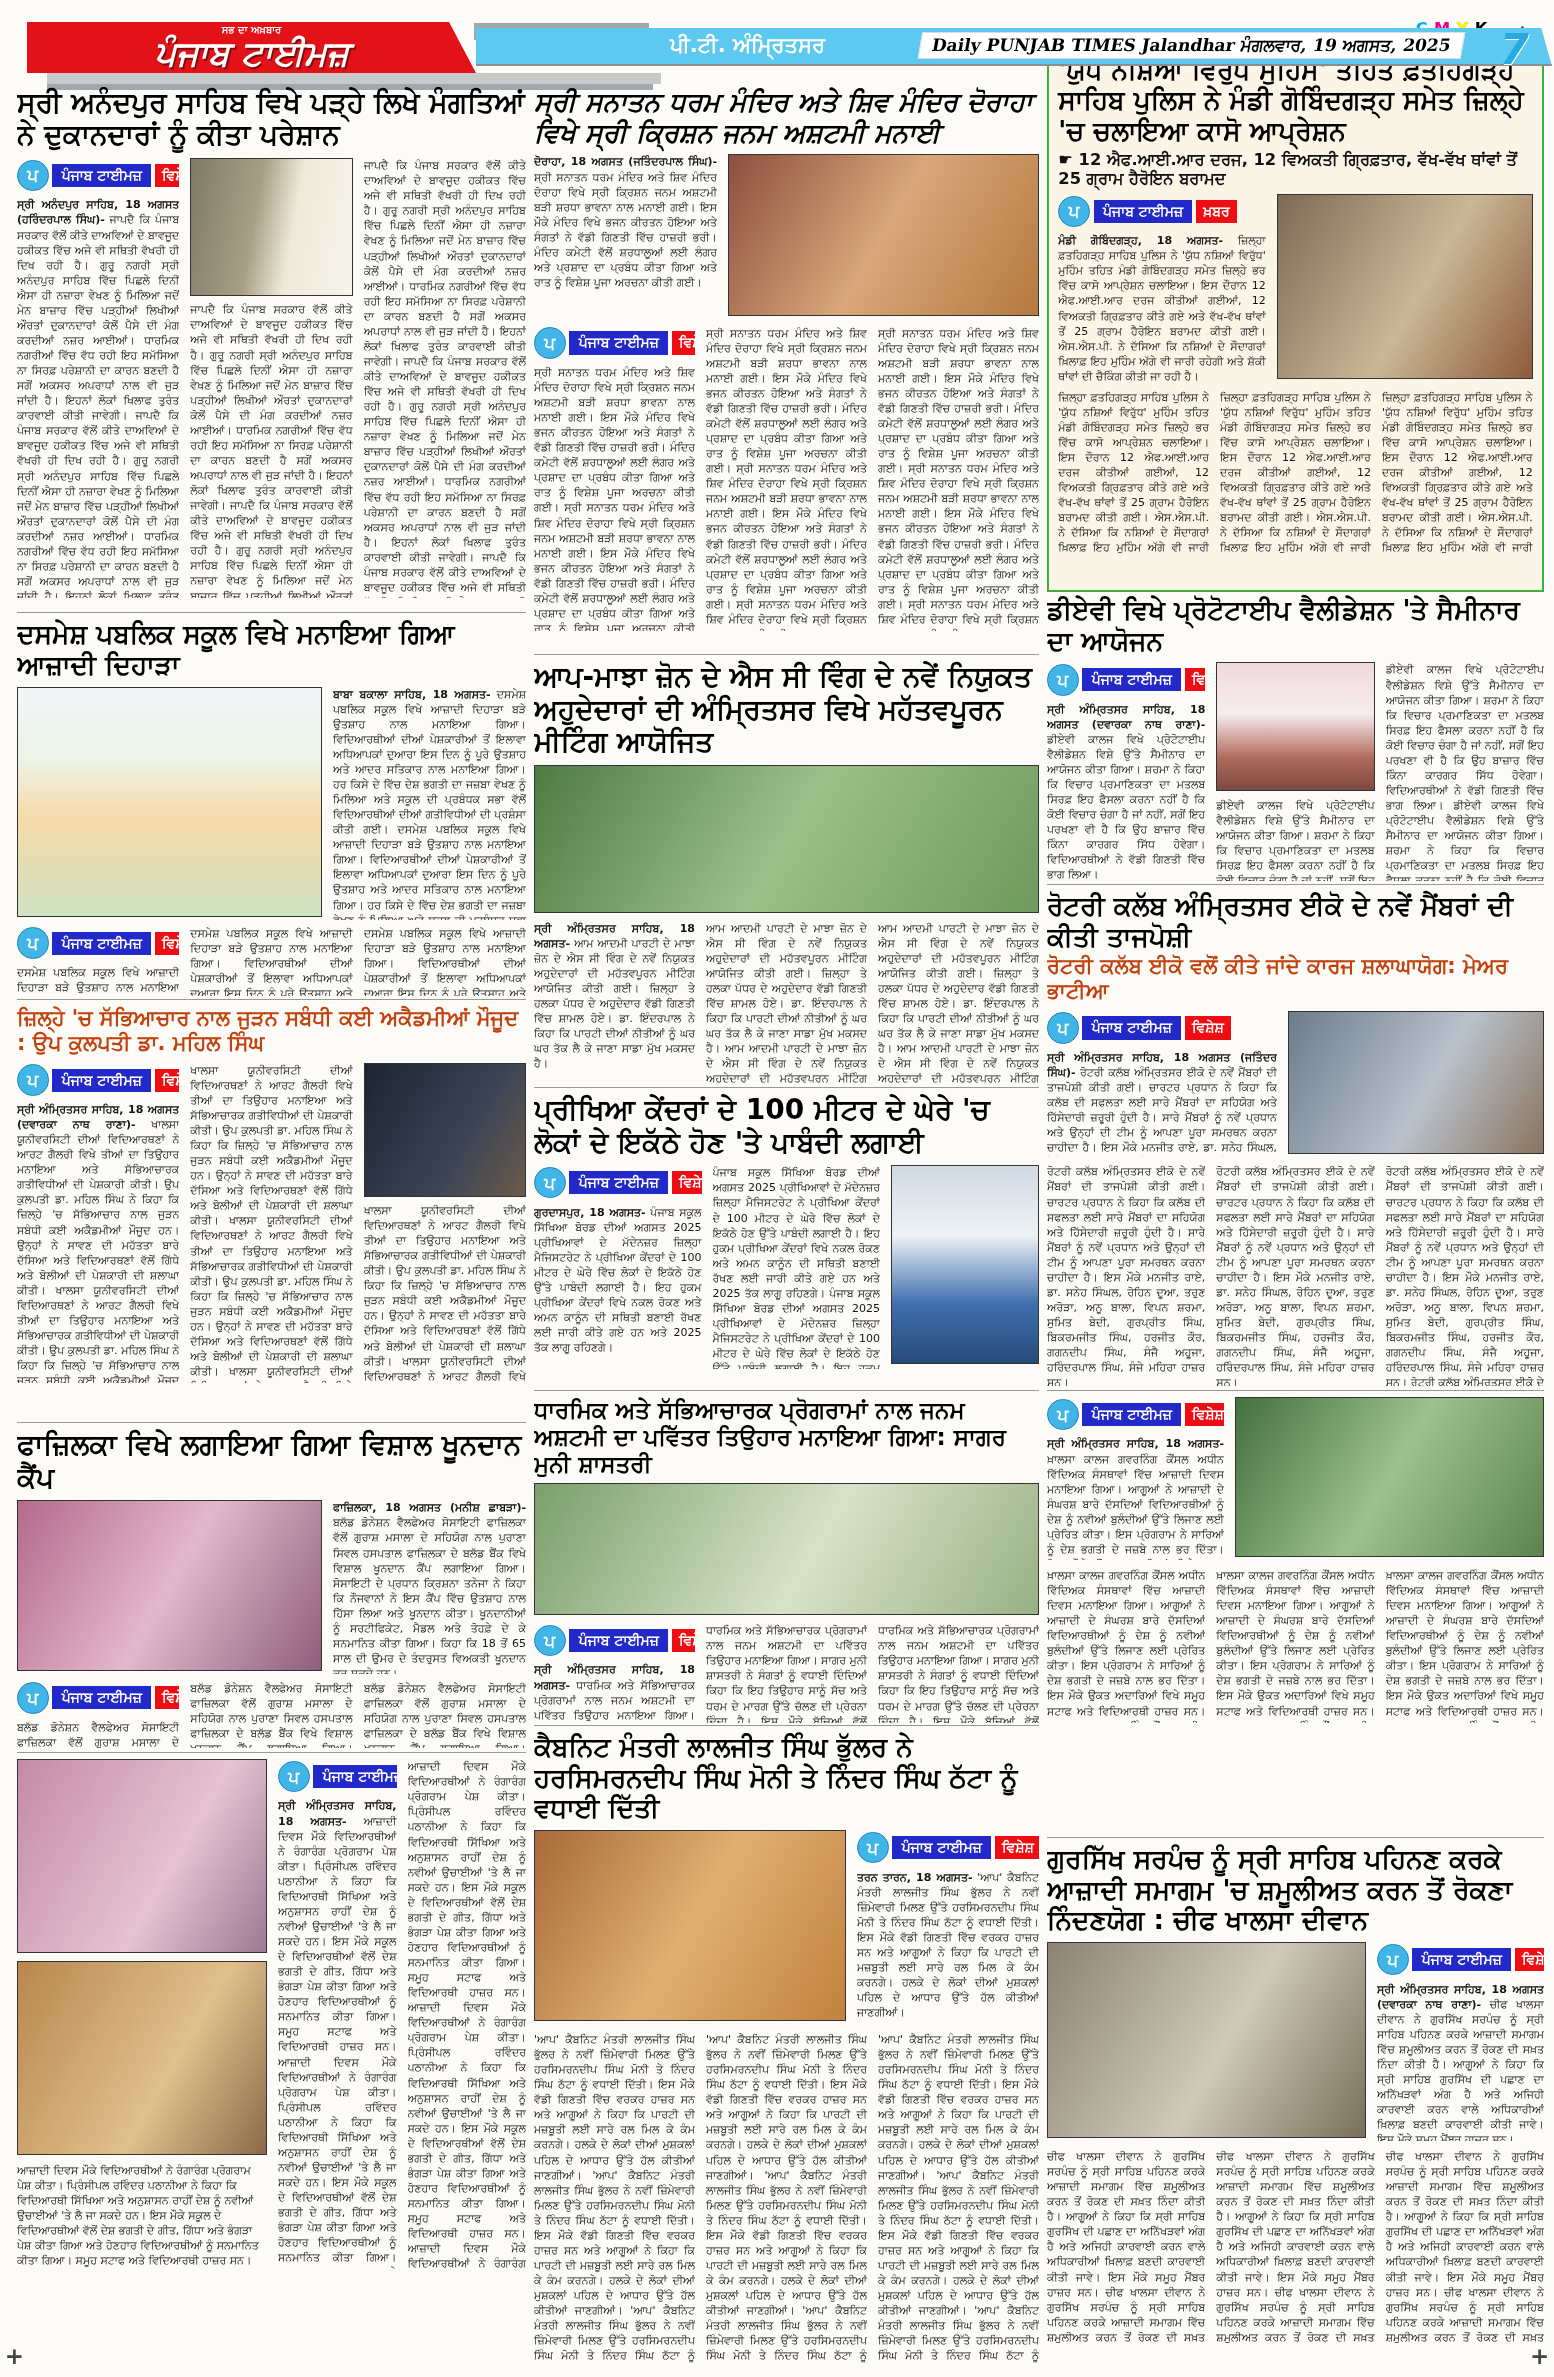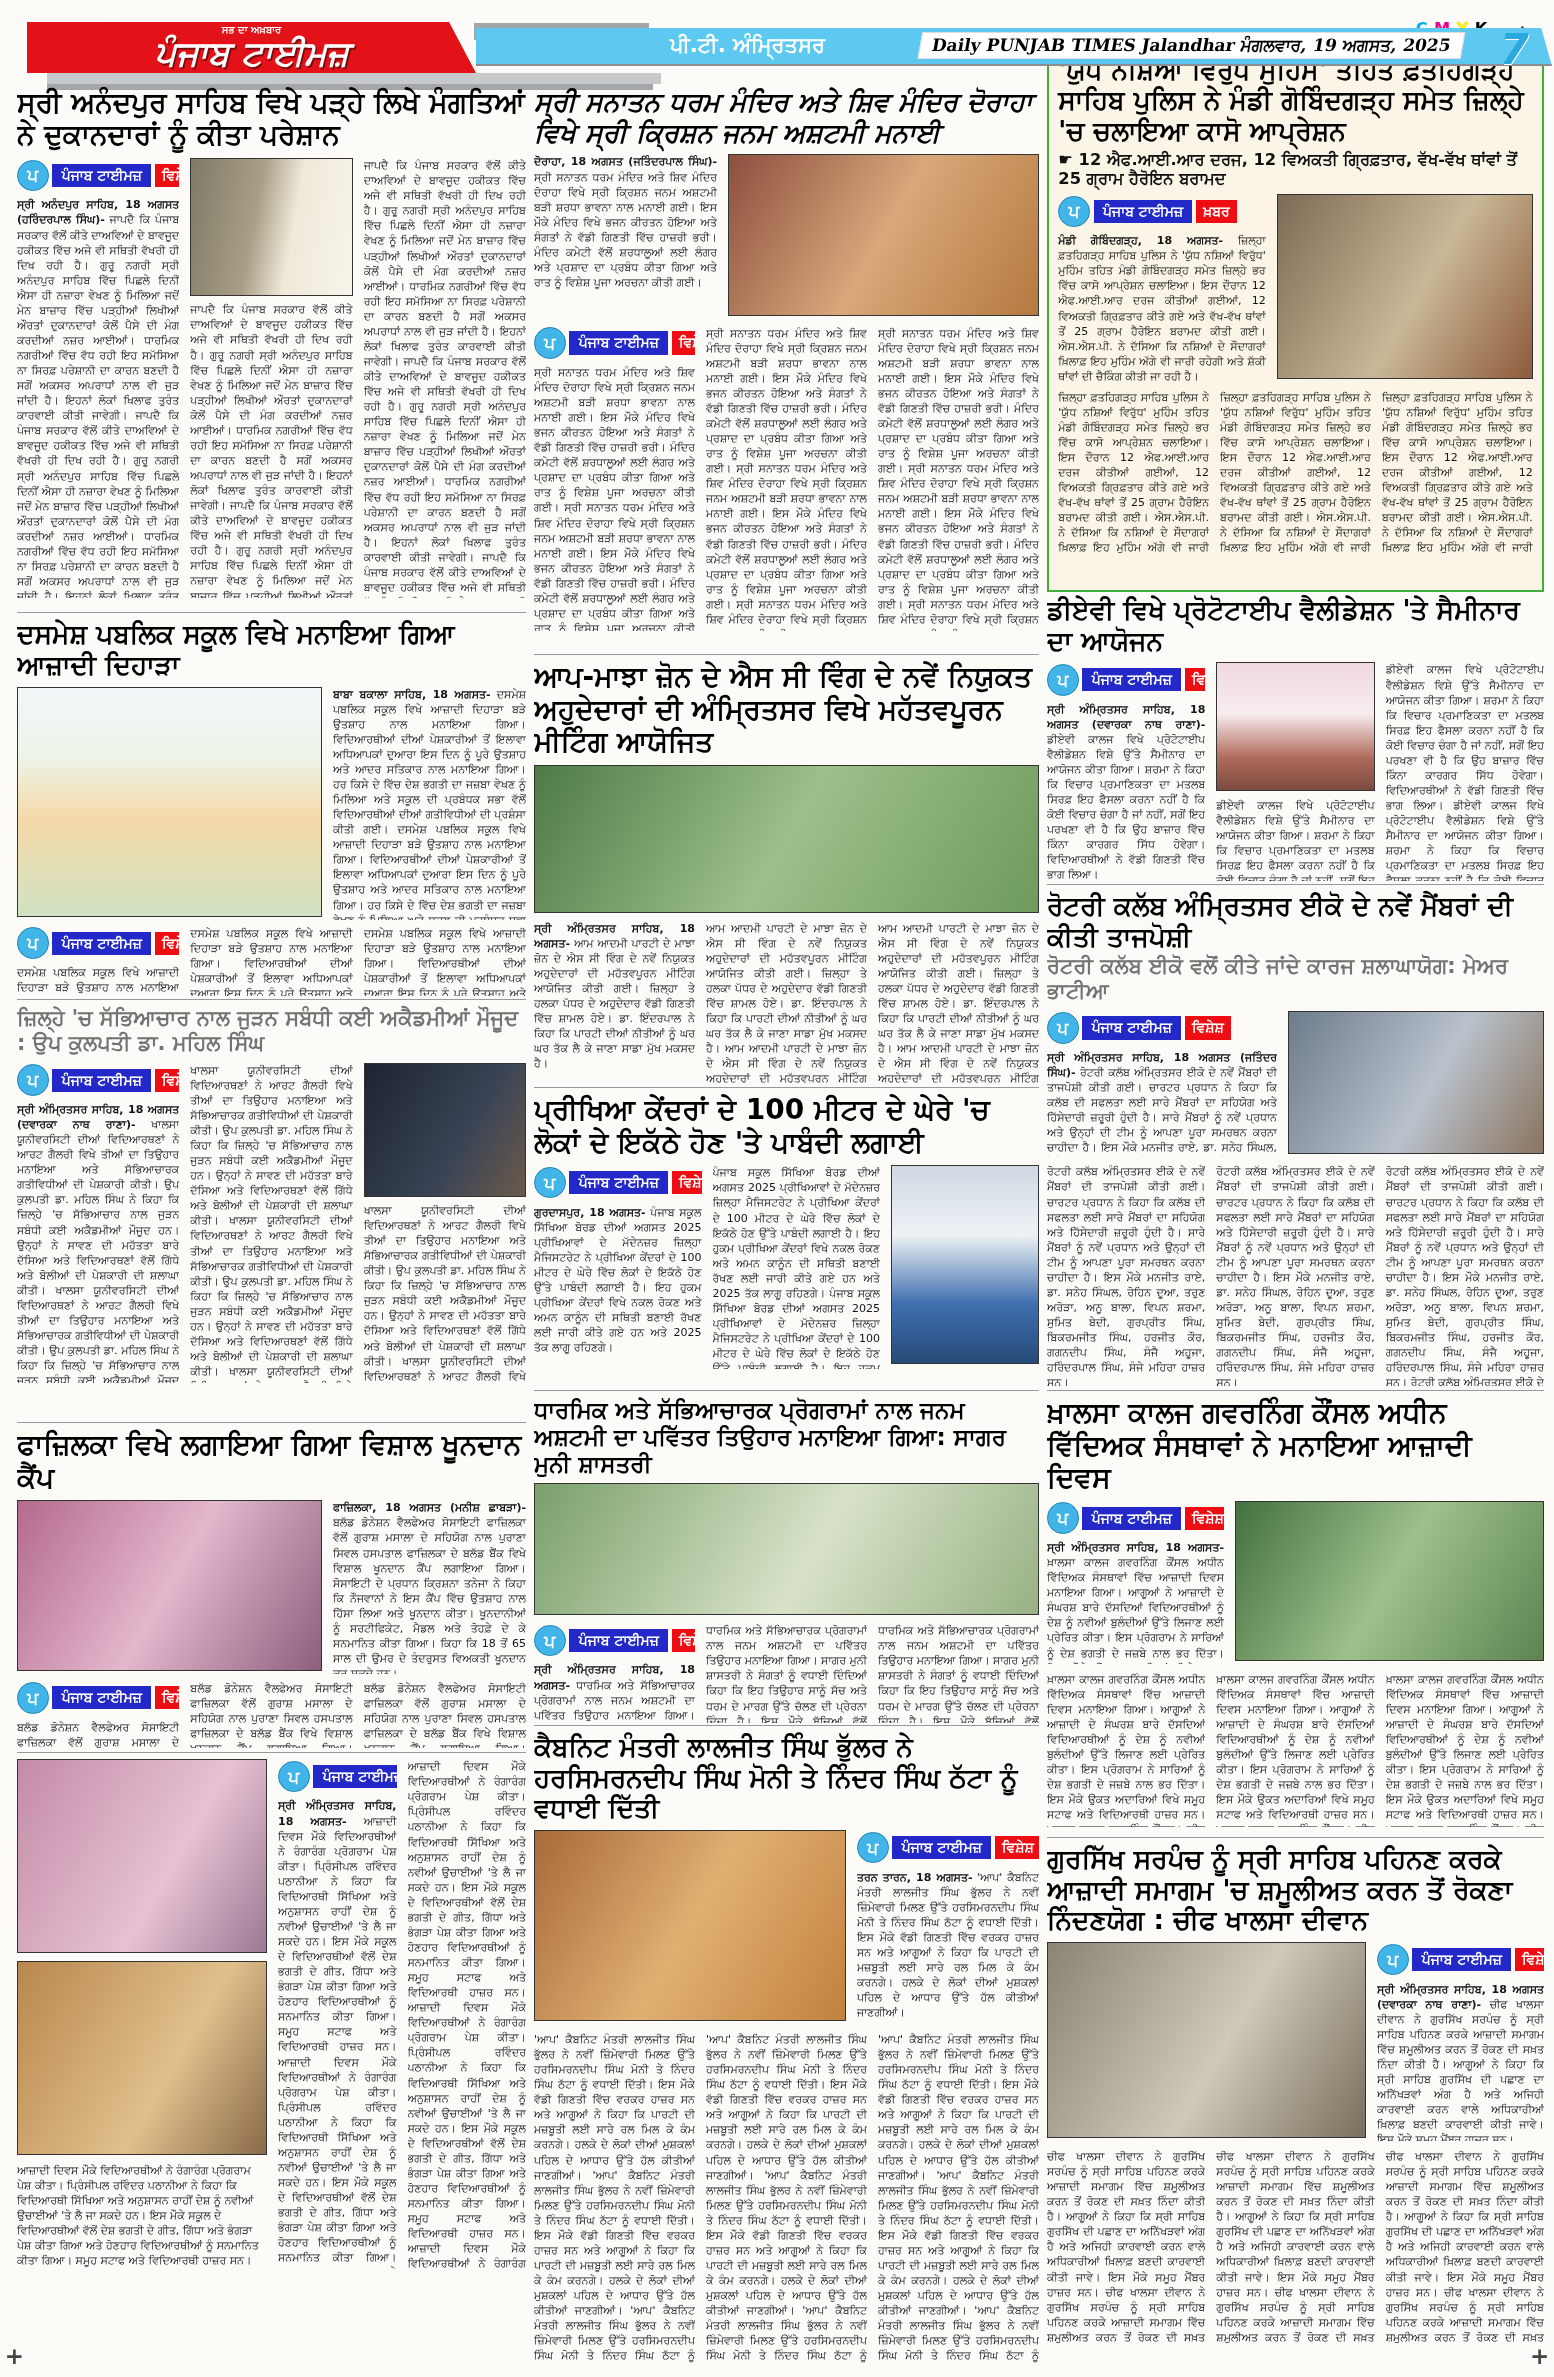--- a/index.html
+++ b/index.html
@@ -23,21 +23,21 @@
            clip-path:polygon(0 0,99% 0,100% 100%,0 100%);padding-left:28px;}
   .edition{position:absolute;left:194px;top:5.4px;color:#fff;font-size:21px;font-weight:bold;}
   .datebox{position:absolute;right:89px;top:3.9px;background:#fff;color:#000;font-size:17px;
            font-weight:bold;font-family:"DejaVu Serif","Liberation Serif",serif;
            padding:2.3px 11px;transform:skewX(-10deg);border:0.8px solid #ddd;}
   .pagenum{position:absolute;right:23px;top:-3.1px;color:#2aa9e0;font-size:42px;font-weight:bold;
            font-style:italic;text-shadow:0.8px 0.8px 0 #fff;}
   
   .art{position:absolute;overflow:hidden;}
   .hl{font-weight:bold;color:#000;line-height:1.16;margin:0 0 6.2px;} .s36{font-size:28px;} .s34{font-size:26.4px;} .s30{font-size:23px;}
-  .sub{font-weight:bold;font-size:21px;line-height:1.2;margin:0 0 6.2px;color:#737373;}
+  .sub{font-weight:bold;font-size:21px;line-height:1.2;margin:0 0 6.2px;color:#c2410c;}
   .ital{font-style:italic;}
   .rule{border:0;border-top:0.8px solid #999;margin:0 0 6.2px;}
   .cols{display:flex;gap:11px;overflow:hidden;}
   .col{flex:1;overflow:hidden;text-align:justify;}
   .txt{font-size:11px;line-height:1.37;margin:0;color:#141414;word-break:break-word;}
   .dl{font-weight:bold;}
   .photo{border:0.8px solid #333;box-sizing:border-box;width:100%;}
   .badge{display:flex;align-items:center;gap:3.9px;margin:1.6px 0 6.2px;}
   .badge .circ{width:29.5px;height:29.5px;border-radius:50%;background:#41b5e7;color:#fff;
                font-weight:bold;font-size:17px;display:flex;align-items:center;justify-content:center;
@@ -409,21 +409,20 @@
           <p class="txt">ਰੋਟਰੀ ਕਲੱਬ ਅੰਮ੍ਰਿਤਸਰ ਈਕੋ ਦੇ ਨਵੇਂ ਮੈਂਬਰਾਂ ਦੀ ਤਾਜਪੋਸ਼ੀ ਕੀਤੀ ਗਈ। ਚਾਰਟਰ ਪ੍ਰਧਾਨ ਨੇ ਕਿਹਾ ਕਿ ਕਲੱਬ ਦੀ ਸਫਲਤਾ ਲਈ ਸਾਰੇ ਮੈਂਬਰਾਂ ਦਾ ਸਹਿਯੋਗ ਅਤੇ ਹਿੱਸੇਦਾਰੀ ਜ਼ਰੂਰੀ ਹੁੰਦੀ ਹੈ। ਸਾਰੇ ਮੈਂਬਰਾਂ ਨੂੰ ਨਵੇਂ ਪ੍ਰਧਾਨ ਅਤੇ ਉਨ੍ਹਾਂ ਦੀ ਟੀਮ ਨੂੰ ਆਪਣਾ ਪੂਰਾ ਸਮਰਥਨ ਕਰਨਾ ਚਾਹੀਦਾ ਹੈ। ਇਸ ਮੌਕੇ ਮਨਜੀਤ ਰਾਏ, ਡਾ. ਸਨੇਹ ਸਿੰਘਲ, ਰੋਹਿਨ ਦੂਆ, ਤਰੁਣ ਅਰੋੜਾ, ਅਨੂ ਬਾਲਾ, ਵਿਪਨ ਸ਼ਰਮਾ, ਸੁਮਿਤ ਬੇਦੀ, ਗੁਰਪ੍ਰੀਤ ਸਿੰਘ, ਬਿਕਰਮਜੀਤ ਸਿੰਘ, ਹਰਜੀਤ ਕੌਰ, ਗਗਨਦੀਪ ਸਿੰਘ, ਸੰਜੈ ਅਹੂਜਾ, ਹਰਿੰਦਰਪਾਲ ਸਿੰਘ, ਸੰਜੇ ਮਹਿਰਾ ਹਾਜ਼ਰ ਸਨ।</p>
         </div>
       <div class="col">
           <p class="txt">ਰੋਟਰੀ ਕਲੱਬ ਅੰਮ੍ਰਿਤਸਰ ਈਕੋ ਦੇ ਨਵੇਂ ਮੈਂਬਰਾਂ ਦੀ ਤਾਜਪੋਸ਼ੀ ਕੀਤੀ ਗਈ। ਚਾਰਟਰ ਪ੍ਰਧਾਨ ਨੇ ਕਿਹਾ ਕਿ ਕਲੱਬ ਦੀ ਸਫਲਤਾ ਲਈ ਸਾਰੇ ਮੈਂਬਰਾਂ ਦਾ ਸਹਿਯੋਗ ਅਤੇ ਹਿੱਸੇਦਾਰੀ ਜ਼ਰੂਰੀ ਹੁੰਦੀ ਹੈ। ਸਾਰੇ ਮੈਂਬਰਾਂ ਨੂੰ ਨਵੇਂ ਪ੍ਰਧਾਨ ਅਤੇ ਉਨ੍ਹਾਂ ਦੀ ਟੀਮ ਨੂੰ ਆਪਣਾ ਪੂਰਾ ਸਮਰਥਨ ਕਰਨਾ ਚਾਹੀਦਾ ਹੈ। ਇਸ ਮੌਕੇ ਮਨਜੀਤ ਰਾਏ, ਡਾ. ਸਨੇਹ ਸਿੰਘਲ, ਰੋਹਿਨ ਦੂਆ, ਤਰੁਣ ਅਰੋੜਾ, ਅਨੂ ਬਾਲਾ, ਵਿਪਨ ਸ਼ਰਮਾ, ਸੁਮਿਤ ਬੇਦੀ, ਗੁਰਪ੍ਰੀਤ ਸਿੰਘ, ਬਿਕਰਮਜੀਤ ਸਿੰਘ, ਹਰਜੀਤ ਕੌਰ, ਗਗਨਦੀਪ ਸਿੰਘ, ਸੰਜੈ ਅਹੂਜਾ, ਹਰਿੰਦਰਪਾਲ ਸਿੰਘ, ਸੰਜੇ ਮਹਿਰਾ ਹਾਜ਼ਰ ਸਨ। ਰੋਟਰੀ ਕਲੱਬ ਅੰਮ੍ਰਿਤਸਰ ਈਕੋ ਦੇ ਨਵੇਂ ਮੈਂਬਰਾਂ ਦੀ ਤਾਜਪੋਸ਼ੀ ਕੀਤੀ ਗਈ। ਚਾਰਟਰ ਪ੍ਰਧਾਨ ਨੇ ਕਿਹਾ ਕਿ ਕਲੱਬ ਦੀ ਸਫਲਤਾ ਲਈ ਸਾਰੇ ਮੈਂਬਰਾਂ ਦਾ ਸਹਿਯੋਗ ਅਤੇ ਹਿੱਸੇਦਾਰੀ ਜ਼ਰੂਰੀ ਹੁੰਦੀ ਹੈ। ਸਾਰੇ ਮੈਂਬਰਾਂ ਨੂੰ ਨਵੇਂ ਪ੍ਰਧਾਨ ਅਤੇ ਉਨ੍ਹਾਂ ਦੀ ਟੀਮ ਨੂੰ ਆਪਣਾ ਪੂਰਾ ਸਮਰਥਨ ਕਰਨਾ ਚਾਹੀਦਾ ਹੈ। ਇਸ ਮੌਕੇ ਮਨਜੀਤ ਰਾਏ, ਡਾ. ਸਨੇਹ ਸਿੰਘਲ, ਰੋਹਿਨ ਦੂਆ, ਤਰੁਣ ਅਰੋੜਾ, ਅਨੂ ਬਾਲਾ, ਵਿਪਨ ਸ਼ਰਮਾ, ਸੁਮਿਤ ਬੇਦੀ, ਗੁਰਪ੍ਰੀਤ ਸਿੰਘ, ਬਿਕਰਮਜੀਤ ਸਿੰਘ, ਹਰਜੀਤ ਕੌਰ, ਗਗਨਦੀਪ ਸਿੰਘ, ਸੰਜੈ ਅਹੂਜਾ, ਹਰਿੰਦਰਪਾਲ ਸਿੰਘ, ਸੰਜੇ ਮਹਿਰਾ ਹਾਜ਼ਰ ਸਨ।</p>
         </div>
     </div>
   </div>
 
   <div class="art" style="left:1047px;top:1390px;width:497px;height:445px">
     <hr class="rule">
-    <h2 class="hl s36">ਖ਼ਾਲਸਾ ਕਾਲਜ ਗਵਰਨਿੰਗ ਕੌਂਸਲ ਅਧੀਨ ਵਿੱਦਿਅਕ ਸੰਸਥਾਵਾਂ ਨੇ ਮਨਾਇਆ ਆਜ਼ਾਦੀ ਦਿਵਸ</h2>
     <div class="cols" style="height:163px">
       <div class="col">
         <div class="badge">
           <span class="circ">ਪ</span>
           <span class="bname">ਪੰਜਾਬ ਟਾਈਮਜ਼</span>
           <span class="btype">ਵਿਸ਼ੇਸ਼</span>
         </div>
         <p class="txt"><span class="dl">ਸ੍ਰੀ ਅੰਮ੍ਰਿਤਸਰ ਸਾਹਿਬ, 18 ਅਗਸਤ-</span>
         <span>ਖ਼ਾਲਸਾ ਕਾਲਜ ਗਵਰਨਿੰਗ ਕੌਂਸਲ ਅਧੀਨ ਵਿੱਦਿਅਕ ਸੰਸਥਾਵਾਂ ਵਿੱਚ ਆਜ਼ਾਦੀ ਦਿਵਸ ਮਨਾਇਆ ਗਿਆ। ਆਗੂਆਂ ਨੇ ਆਜ਼ਾਦੀ ਦੇ ਸੰਘਰਸ਼ ਬਾਰੇ ਦੱਸਦਿਆਂ ਵਿਦਿਆਰਥੀਆਂ ਨੂੰ ਦੇਸ਼ ਨੂੰ ਨਵੀਆਂ ਬੁਲੰਦੀਆਂ ਉੱਤੇ ਲਿਜਾਣ ਲਈ ਪ੍ਰੇਰਿਤ ਕੀਤਾ। ਇਸ ਪ੍ਰੋਗਰਾਮ ਨੇ ਸਾਰਿਆਂ ਨੂੰ ਦੇਸ਼ ਭਗਤੀ ਦੇ ਜਜ਼ਬੇ ਨਾਲ ਭਰ ਦਿੱਤਾ। ਇਸ ਮੌਕੇ ਉਕਤ ਅਦਾਰਿਆਂ ਵਿਖੇ ਸਮੂਹ ਸਟਾਫ ਅਤੇ ਵਿਦਿਆਰਥੀ ਹਾਜ਼ਰ ਸਨ।</span></p>
       </div>

